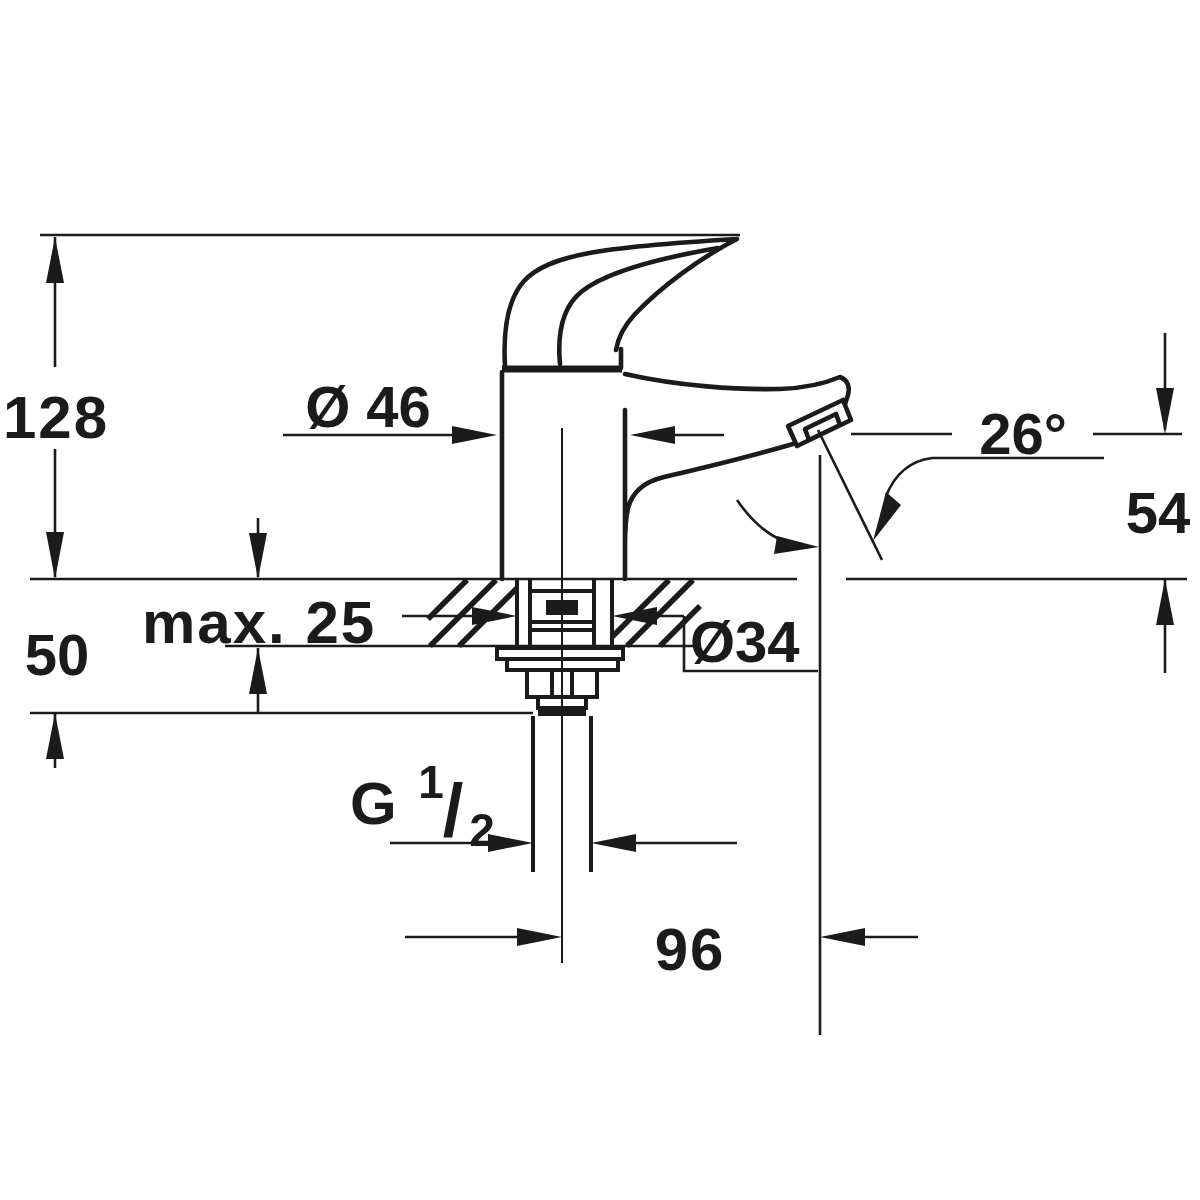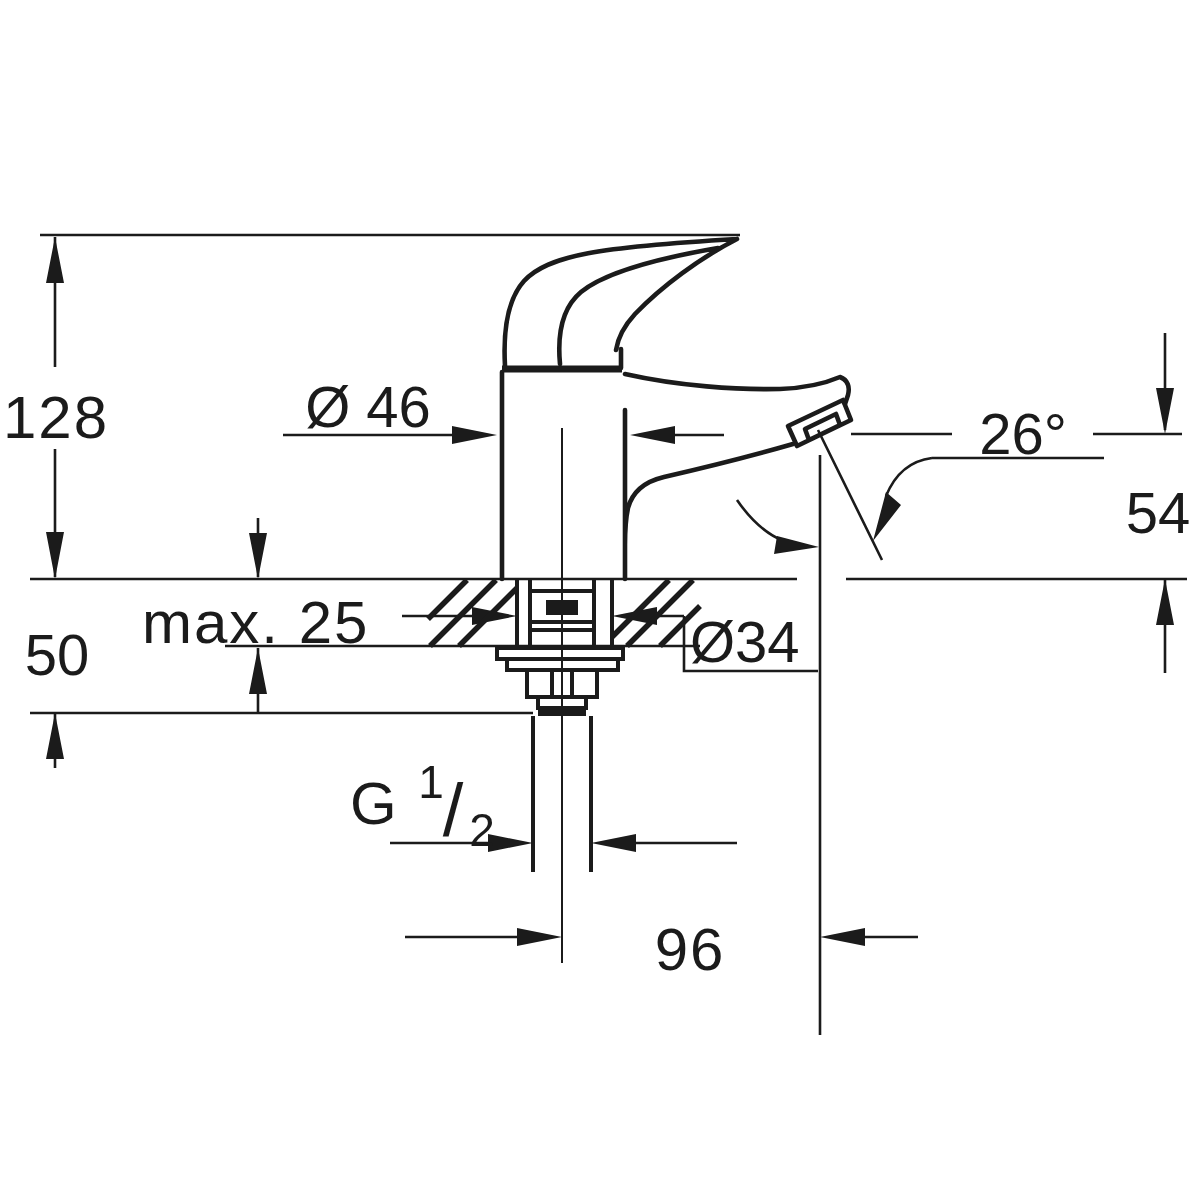--- a/index.html
+++ b/index.html
@@ -1,17 +1,17 @@
 <!DOCTYPE html>
 <html style="--line: #1b1b1b; --bg: #ffffff;"><head>
 <meta charset="utf-8">
 <style>
   :root { --line:#1b1b1b; --bg:#ffffff; }
   html,body { margin:0; padding:0; background:var(--bg); }
-  .stage { width:1200px; height:1200px; background:var(--bg); position:relative; overflow:hidden; }
+  .stage { width:1200px; height:1200px; background:var(--bg); position:relative; overflow:hidden;font-weight:bold; }
   svg { display:block; }
   .thin   { stroke:var(--line); stroke-width:2.6; fill:none; stroke-linecap:butt; }
   .ol     { stroke:var(--line); stroke-width:4.6; fill:none; stroke-linecap:round; stroke-linejoin:round; }
   .ol2    { stroke:var(--line); stroke-width:4;   fill:none; stroke-linecap:butt; stroke-linejoin:miter; }
   .cap    { stroke:var(--line); stroke-width:7;   fill:none; stroke-linecap:butt; }
   .hatch  { stroke:var(--line); stroke-width:5.5; fill:none; stroke-linecap:butt; }
   .axis   { stroke:var(--line); stroke-width:2;   fill:none; }
   .solid  { fill:var(--line); stroke:none; }
   .txt    { fill:var(--line); font-family:"Liberation Sans", sans-serif; }
   .t58    { font-size:58px; }

